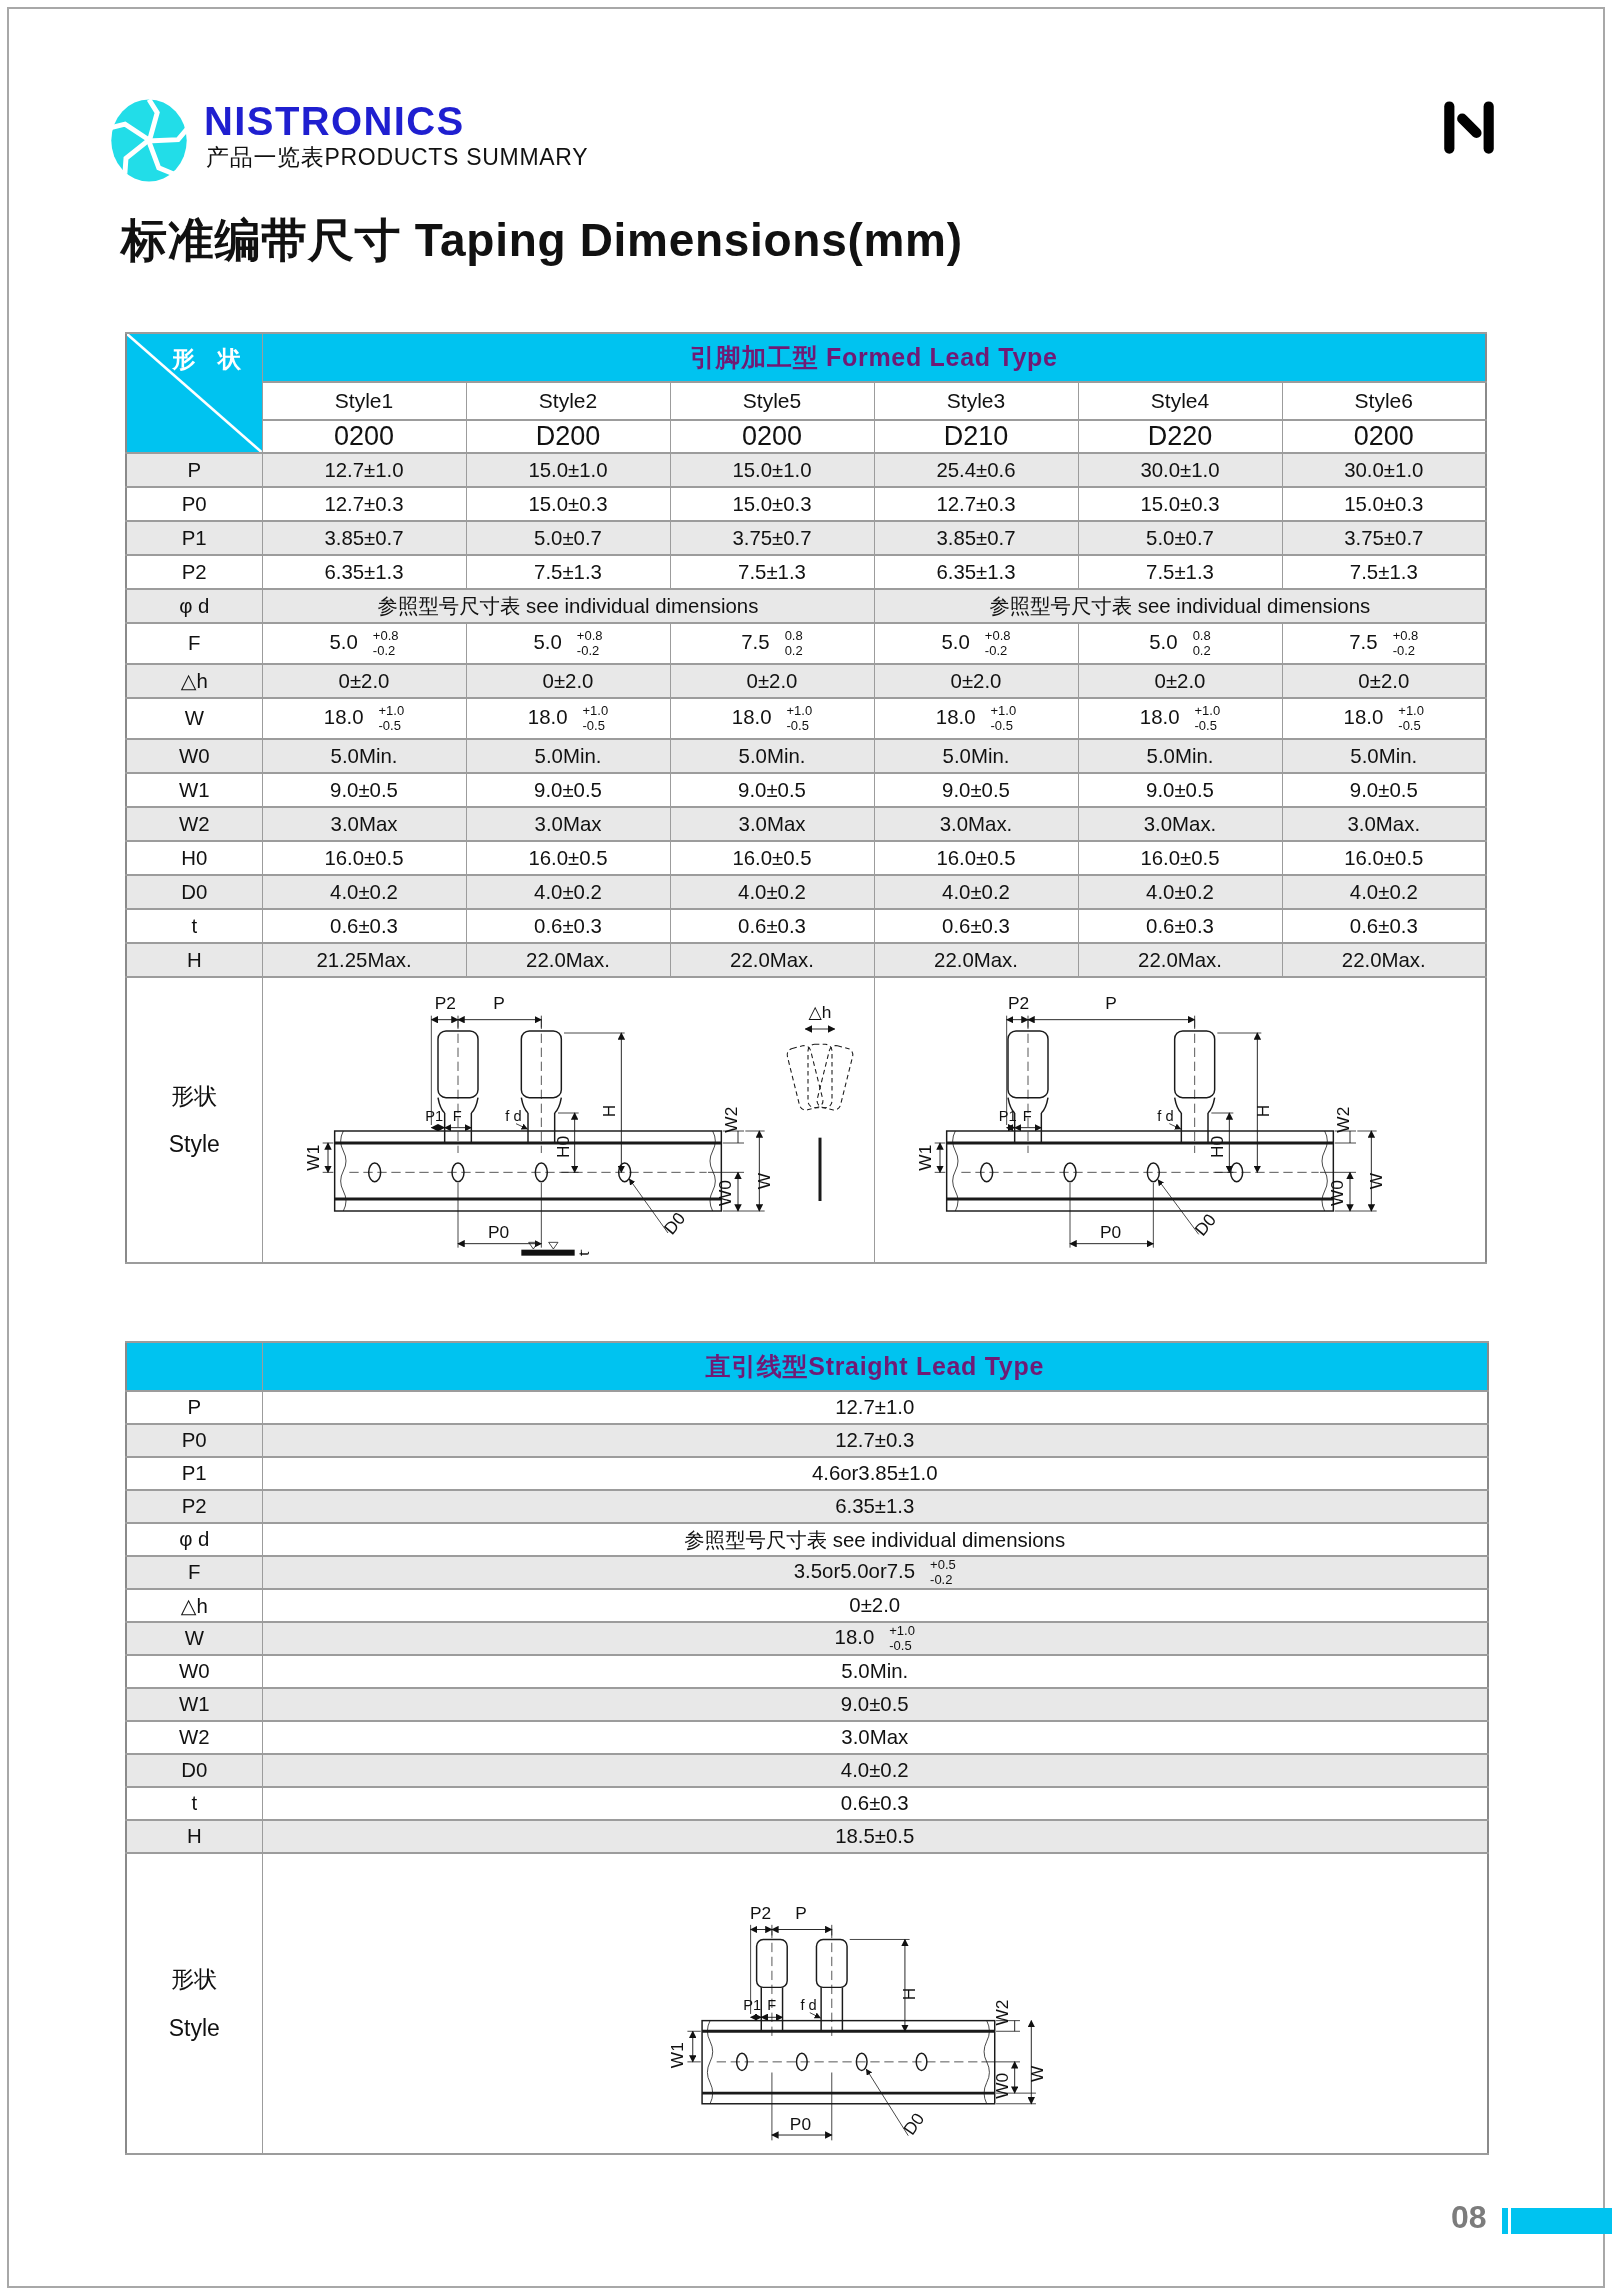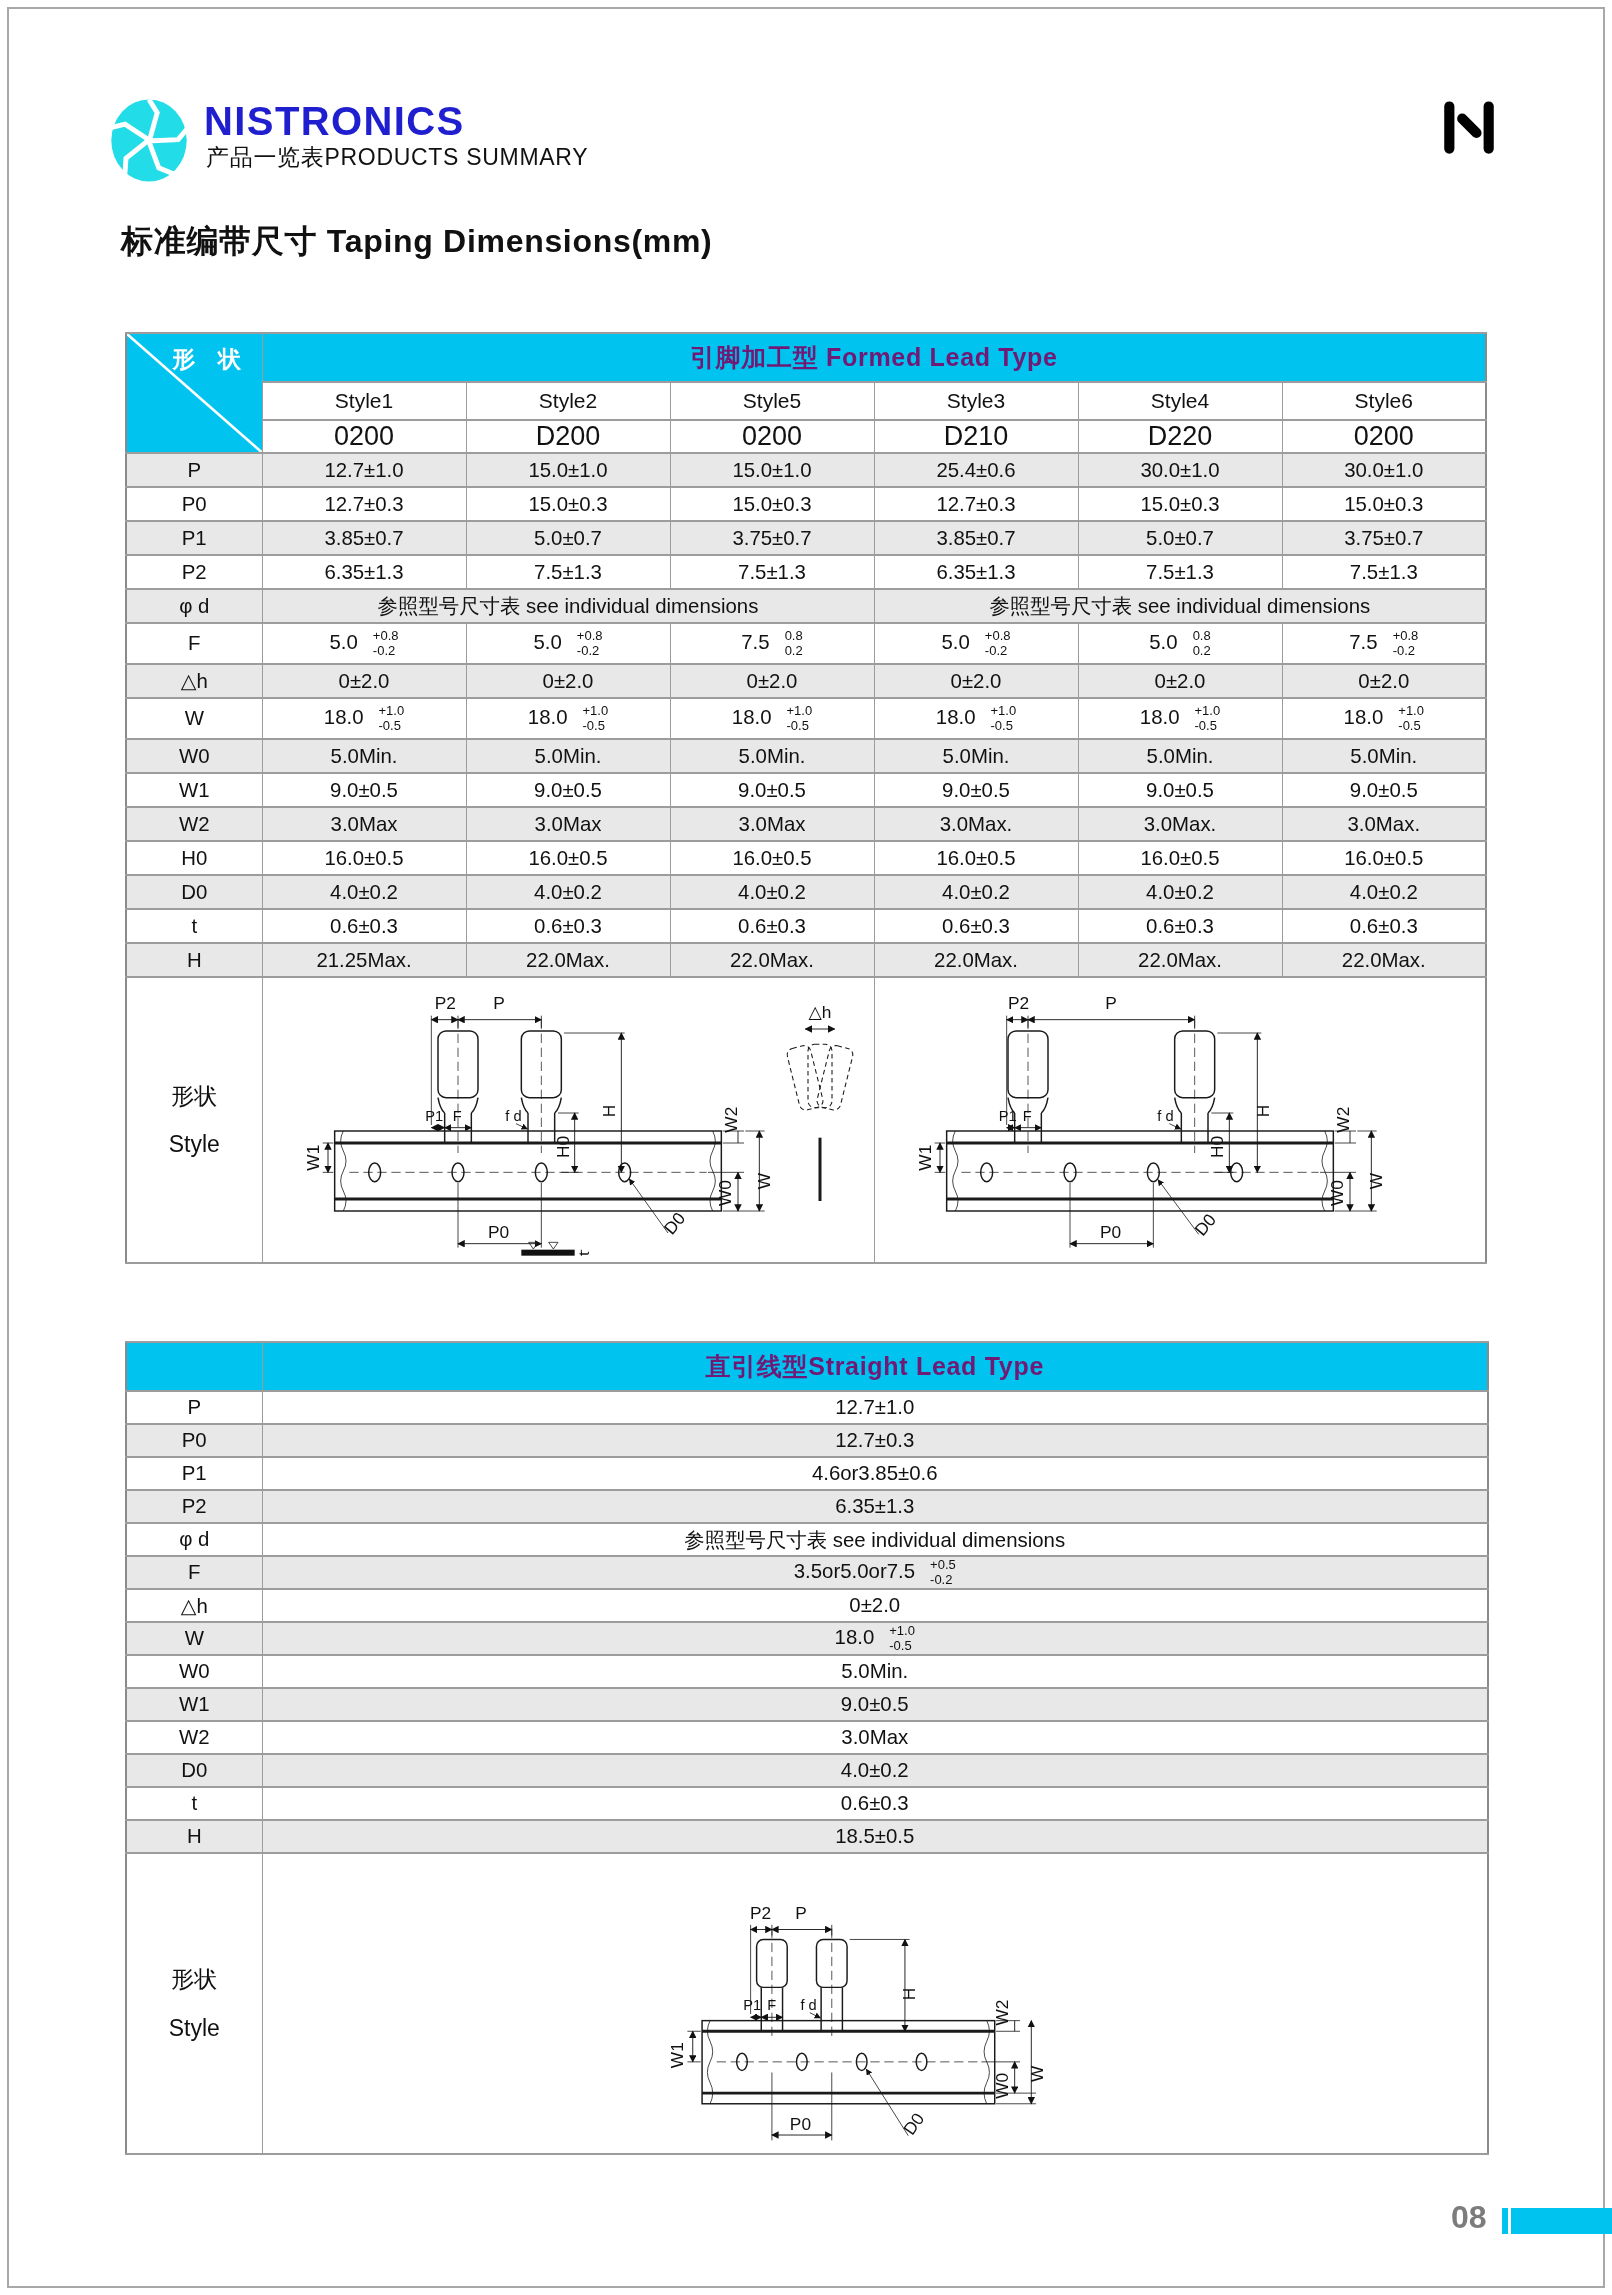--- a/index.html
+++ b/index.html
@@ -12,21 +12,21 @@
     width:1612px;height:2295px;position:relative;background:#fff;color:var(--ink);
     font-family:"Liberation Sans","DejaVu Sans",sans-serif;overflow:hidden;
   }
   .frame{position:absolute;inset:6.8px;border:2px solid #a8a8a8;pointer-events:none}
 
   
   .aperture{position:absolute;left:108px;top:99px}
   .brand{position:absolute;left:204px;top:99px;font-size:40px;font-weight:bold;color:var(--blue);letter-spacing:1.4px}
   .subtitle{position:absolute;left:206px;top:142px;font-size:23px;letter-spacing:0.7px}
   .nmark{position:absolute;left:1439px;top:99px}
-  .title{position:absolute;left:121px;top:220px;margin:0;font-size:32px;font-weight:bold;letter-spacing:0.7px}
+  .title{position:absolute;left:121px;top:210px;margin:0;font-size:46px;font-weight:bold;letter-spacing:0.7px}
 
   
   table.dims{position:absolute;left:125px;border-collapse:collapse;table-layout:fixed;width:1196px;border:2px solid var(--edge)}
   #formed-table{top:332px}
   #straight-table{top:1341px}
   col.c-label{width:136px}
   col.c-data{width:204px}
   col.c-value{width:1226px}
   .dims td{border:1.4px solid var(--line);border-top-width:2px;border-bottom-width:2px;
            text-align:center;vertical-align:middle;font-size:20.4px;padding:0;background:#fff}
@@ -495,21 +495,21 @@
       <tr>
         <td>P</td>
         <td>12.7±1.0</td>
       </tr>
       <tr class="shade">
         <td>P0</td>
         <td>12.7±0.3</td>
       </tr>
       <tr>
         <td>P1</td>
-        <td>4.6or3.85±0.6</td>
+        <td>4.6or3.85±1.0</td>
       </tr>
       <tr class="shade">
         <td>P2</td>
         <td>6.35±1.3</td>
       </tr>
       <tr>
         <td>φ d</td>
         <td>参照型号尺寸表 see individual dimensions</td>
       </tr>
       <tr class="shade tall">

